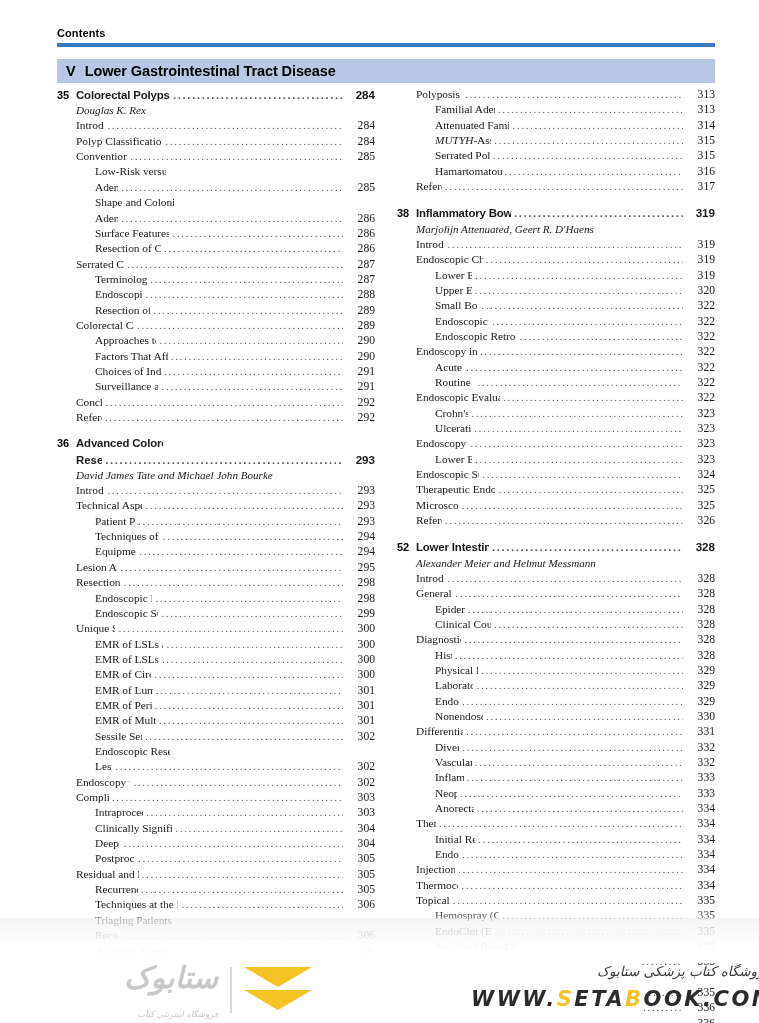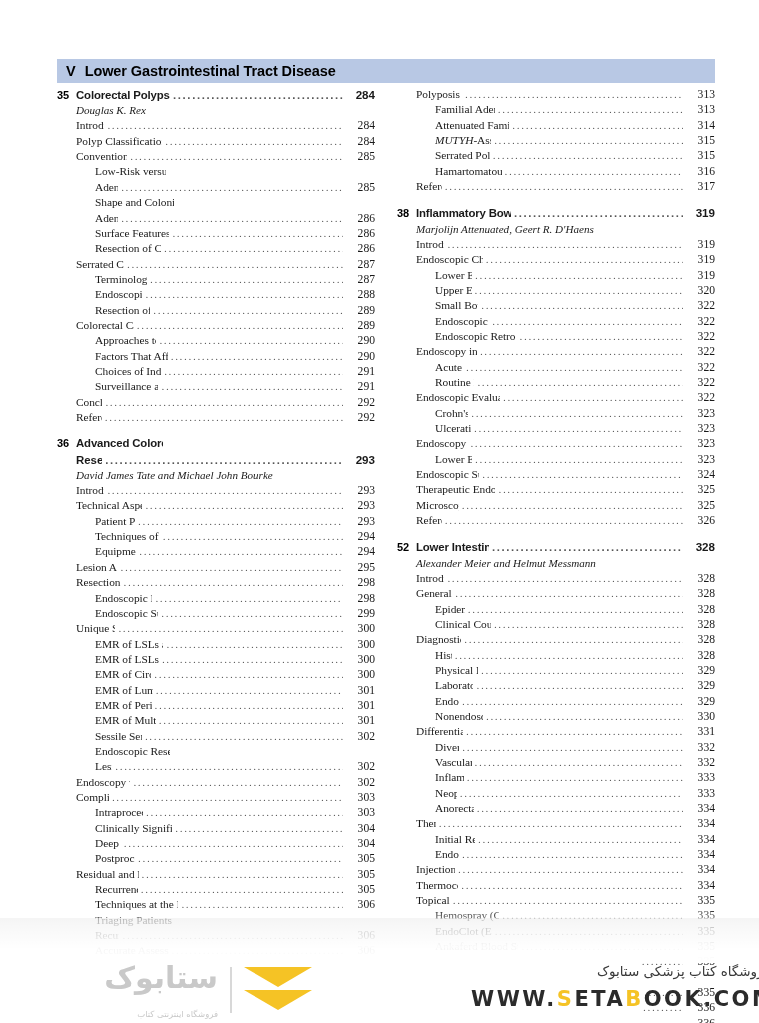--- a/index.html
+++ b/index.html
@@ -172,20 +172,21 @@
   }
 
   
   .footer {
     position: absolute;
     left: 0; top: 955px;
     width: 642px; height: 68px;
     background: #ffffff;
     display: flex;
     align-items: center;
+    font-style: italic;
   }
   .logo-block {
     position: absolute;
     left: 52px; top: 6px;
     width: 260px; height: 58px;
     display: flex;
     align-items: center;
   }
   .logo-word {
     font-family: "DejaVu Sans", sans-serif;
@@ -247,20 +248,24 @@
     margin-top: 6px;
     white-space: nowrap;
   }
   .site-url .hl { color: #f5c325; }
 </style>
 </head>
 <body>
 
 <div id="page">
 
+  <div class="runhead-wrap">
+    <div class="runhead">Contents</div>
+    <div class="runrule"></div>
+  </div>
 
   <div class="part-band">
     <span class="part-num">V</span>
     <span class="part-title">Lower Gastrointestinal Tract Disease</span>
   </div>
 
   <div class="columns">
     <div class="col" id="col-left">
         <div class="row chapter first">
           <span class="num-gutter">35</span>

